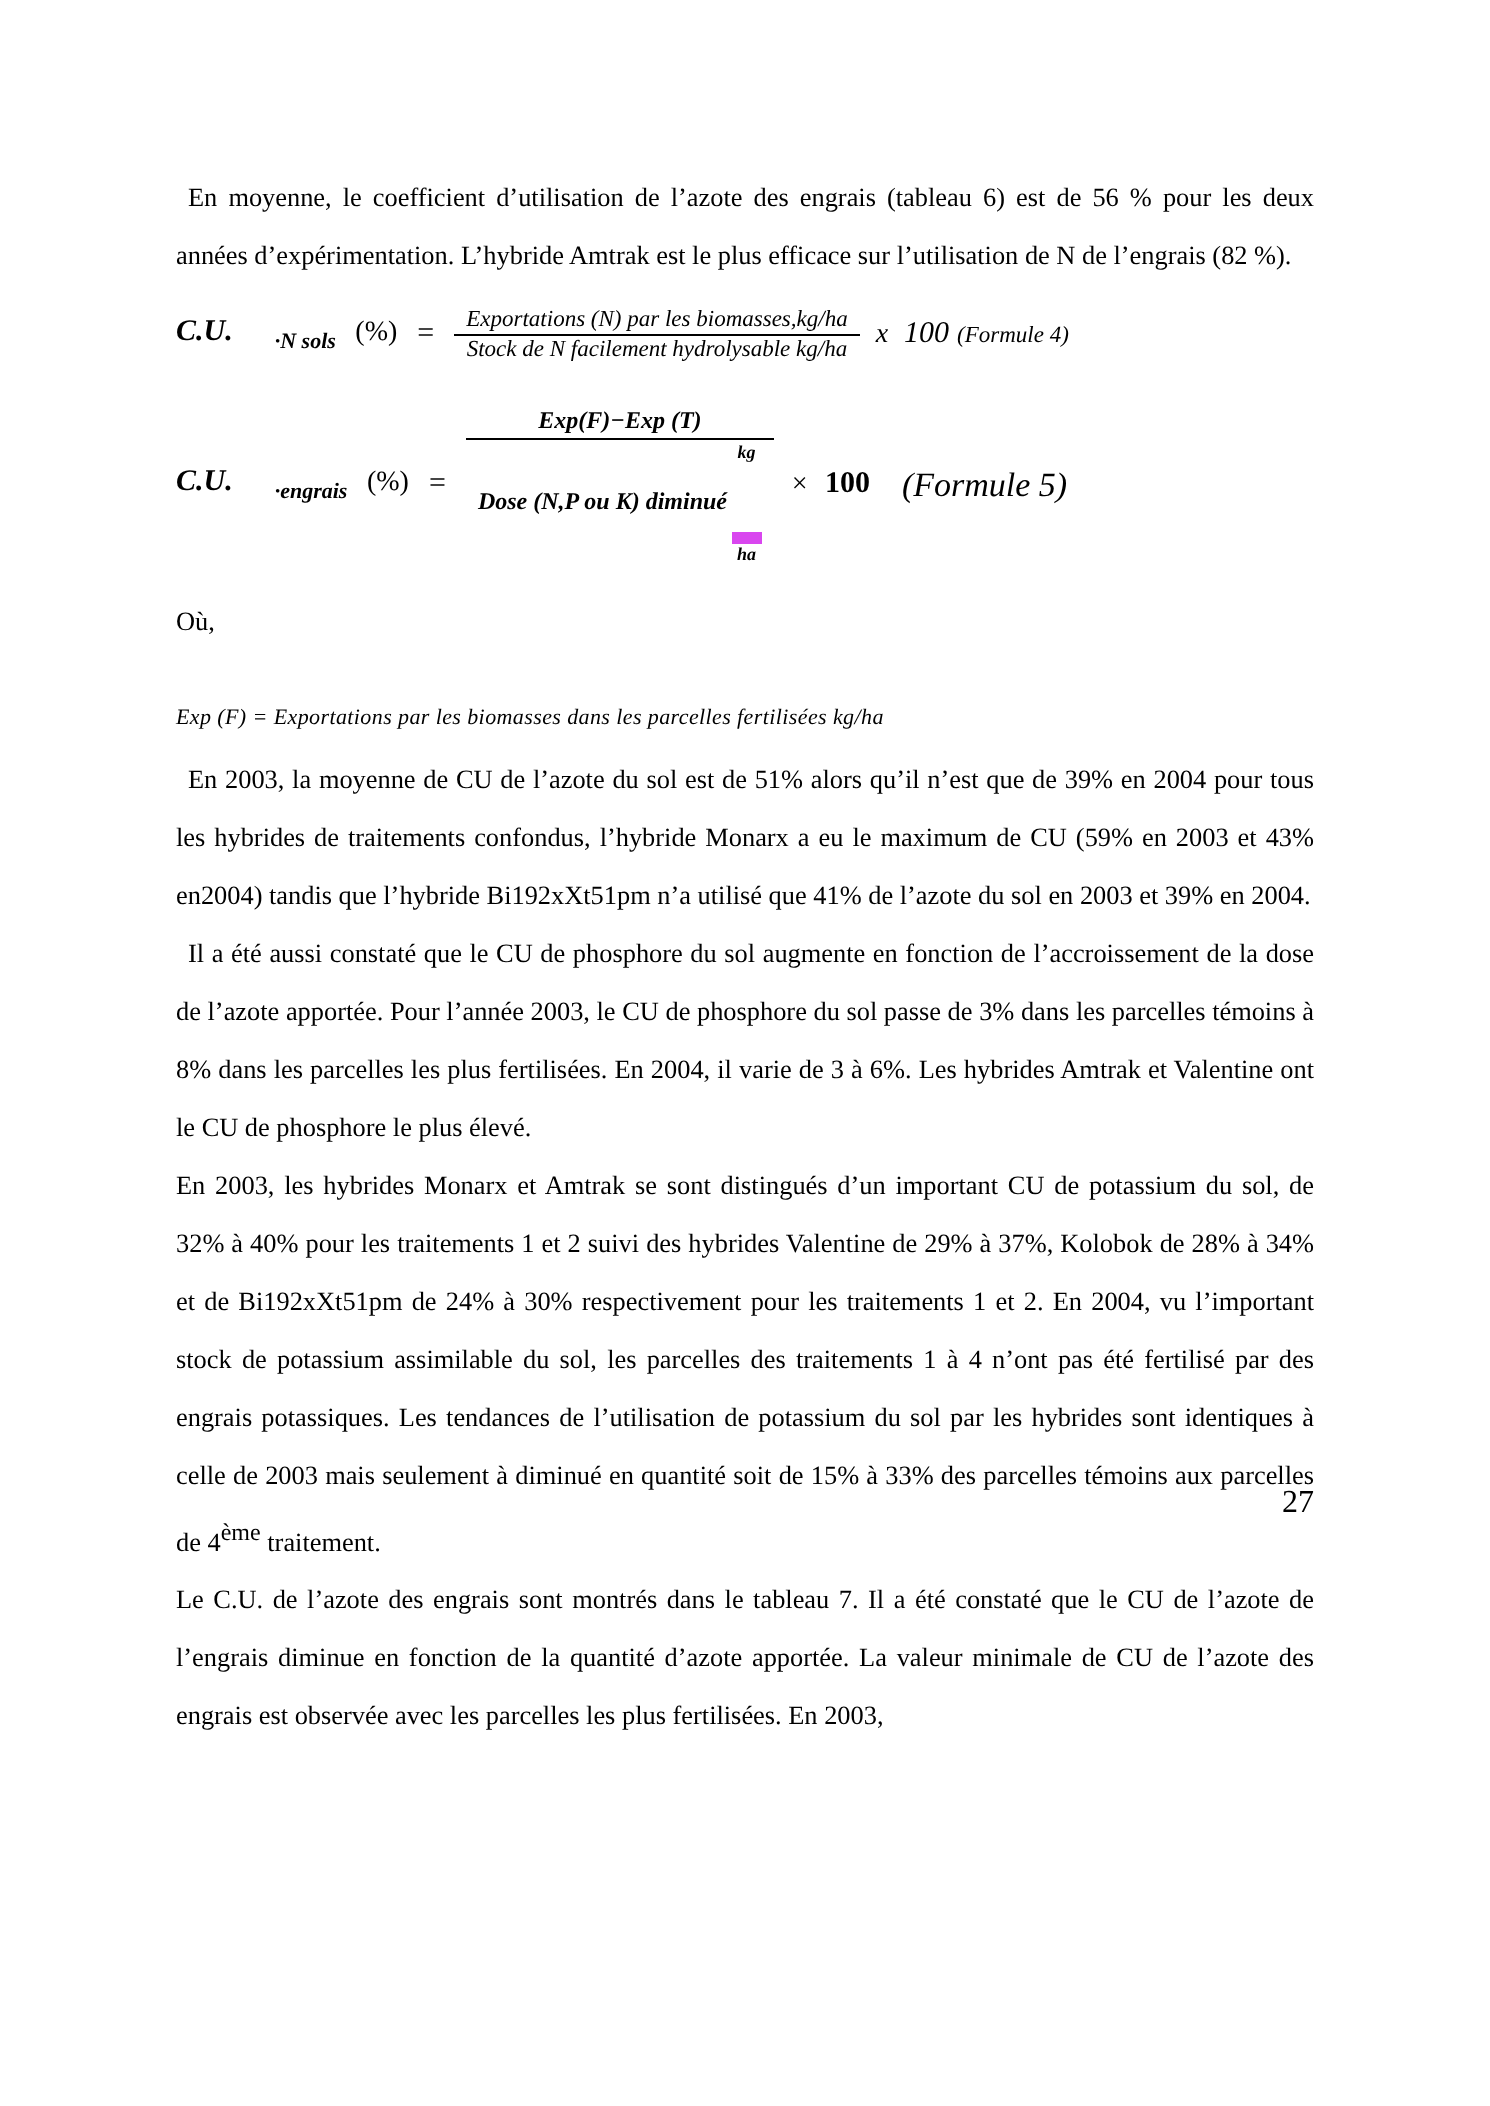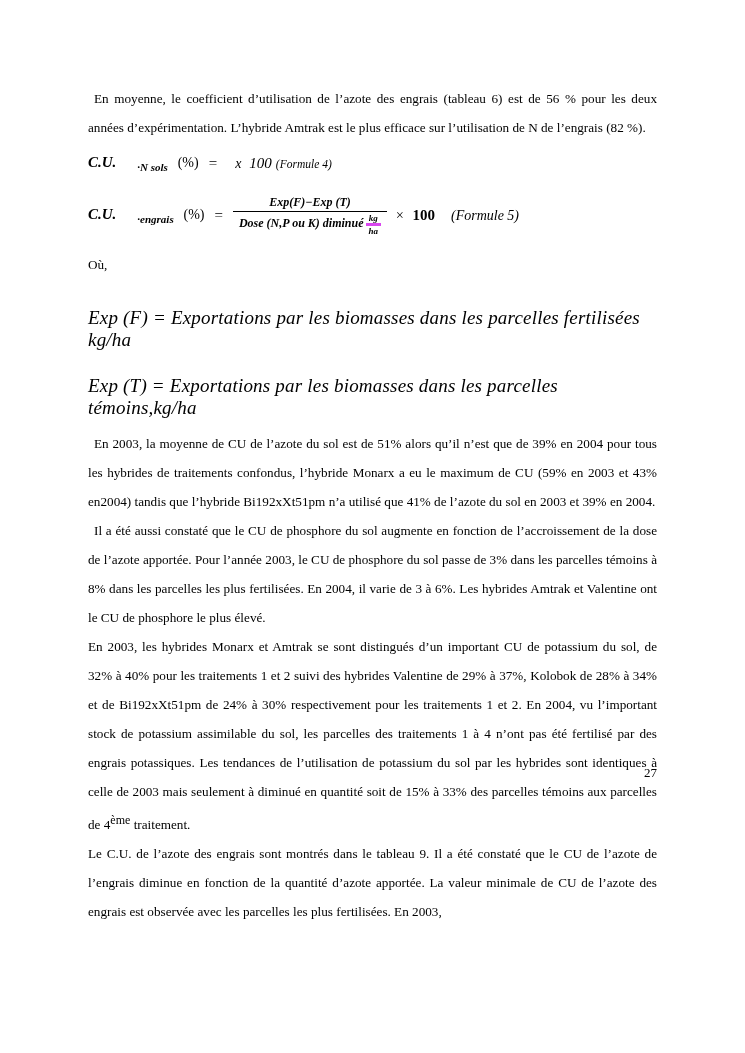--- a/index.html
+++ b/index.html
@@ -96,73 +96,77 @@
   .f-100 {
     font-style: italic;
     font-size: 15px;
   }
   .f-100.bold { font-weight: bold; font-style: normal; }
   .f-tag {
     font-style: italic;
     font-size: 11.5px;
     margin-left: 4px;
   }
-  .f-tag.spaced { margin-left: 16px; font-size: 14px; }
+  .f-tag.spaced { margin-left: 16px; font-size: 17px; }
   .mini-frac {
     display: inline-flex;
     flex-direction: column;
     text-align: center;
     vertical-align: middle;
     font-size: 9px;
     font-style: italic;
     font-weight: bold;
     margin-left: 2px;
   }
   .mini-frac .mnum { padding: 0 3px; }
-  .mini-frac .mden { border-top: 3px solid #d946ef; padding: 0 3px; }
+  .mini-frac .mden { border-top: 6px solid #d946ef; padding: 0 3px; margin-top: 35px; }
   .ou-line {
     font-size: 13.2px;
     line-height: 29px;
     margin: 14px 0 0 0;
   }
   .def-line {
     font-family: "Liberation Serif", serif;
     font-style: italic;
-    font-size: 19px;
+    font-size: 11px;
     margin: 39px 0 0 0;
     letter-spacing: 0.2px;
   }
   .def-line .dl-head { font-style: italic; }
   .sup-small {
     font-size: 12px;
     vertical-align: super;
   }
   .page-number {
     position: absolute;
     right: 88px;
-    bottom: 40px;
-    font-size: 13px;
+    bottom: 60px;
+    font-size: 16px;
     font-family: "Liberation Serif", serif;
   }
   .spacer-sm { height: 10px; }
 </style>
 </head>
 <body>
 
 <div class="page">
 
   <p class="body-par lead"> En moyenne, le coefficient d’utilisation de l’azote des engrais (tableau 6) est de 56 % pour les deux années d’expérimentation. L’hybride Amtrak est le plus efficace sur l’utilisation de N de l’engrais (82 %).</p>
 
   <div class="formula-block">
     <div class="formula-line">
       <span class="f-lhs">
         <span>C.U.</span><span class="sub">·N sols</span>
         <span class="f-unit">(%)</span>
       </span>
       <span class="f-eq">=</span>
+      <span class="frac">
+        <span class="num">Exportations (N) par les biomasses,kg/ha</span>
+        <span class="den">Stock de N facilement hydrolysable kg/ha</span>
+      </span>
       <span class="f-times">x</span>
       <span class="f-100">100</span>
       <span class="f-tag">(Formule 4)</span>
     </div>
   </div>
 
   <div class="formula-block" style="margin-top:22px;">
     <div class="formula-line">
       <span class="f-lhs">
         <span>C.U.</span><span class="sub">·engrais</span>
@@ -183,30 +187,27 @@
       <span class="f-tag spaced">(Formule 5)</span>
     </div>
   </div>
 
   <p class="ou-line">Où,</p>
 
   <div class="def-line" style="margin-top:28px;">
     <span class="dl-head">Exp (F) = </span><span>Exportations par les biomasses dans les parcelles fertilisées kg/ha</span>
   </div>
 
-  <div class="def-line" style="margin-top:24px;">
-    <span class="dl-head">Exp (T) = </span><span> Exportations  par les biomasses dans les parcelles témoins,kg/ha</span>
-  </div>
 
   <div class="spacer-sm"></div>
 
 
   <p class="body-par lead"> En 2003, la moyenne de CU de l’azote du sol est de 51% alors qu’il n’est que de 39% en 2004 pour tous les hybrides de traitements confondus, l’hybride Monarx a eu le maximum de CU (59% en 2003 et 43% en2004) tandis que l’hybride Bi192xXt51pm n’a utilisé que 41% de l’azote du sol en 2003 et 39% en 2004.</p>
 
   <p class="body-par lead"> Il a été aussi constaté que le CU de phosphore du sol augmente en fonction de l’accroissement de la dose  de l’azote apportée. Pour l’année 2003, le CU de phosphore du sol passe de 3% dans les parcelles témoins à 8% dans les parcelles les plus fertilisées. En 2004, il varie de 3 à 6%. Les hybrides Amtrak et Valentine ont le CU de phosphore le plus élevé.</p>
 
   <p class="body-par"><span>En 2003, les hybrides Monarx et Amtrak se sont distingués d’un important CU de potassium du sol,  de 32% à 40% pour les traitements 1 et 2 suivi des hybrides Valentine de 29% à 37%, Kolobok de 28% à 34% et de Bi192xXt51pm de 24% à 30% respectivement pour les traitements 1 et 2. En 2004, vu l’important stock de potassium assimilable du sol, les parcelles des traitements 1 à 4 n’ont pas été fertilisé par des engrais potassiques. Les tendances de l’utilisation de potassium du sol par les hybrides sont identiques à celle de 2003 mais seulement à diminué en quantité soit de 15% à 33% des parcelles témoins aux parcelles de 4</span><span class="sup-small">ème</span><span> traitement.</span></p>
 
-  <p class="body-par">Le C.U. de l’azote des engrais sont montrés dans le tableau 9. Il a été constaté que le CU de l’azote de l’engrais diminue en fonction de la quantité d’azote apportée. La valeur minimale de CU de l’azote des engrais est observée avec les parcelles les plus fertilisées. En 2003,</p>
+  <p class="body-par">Le C.U. de l’azote des engrais sont montrés dans le tableau 7. Il a été constaté que le CU de l’azote de l’engrais diminue en fonction de la quantité d’azote apportée. La valeur minimale de CU de l’azote des engrais est observée avec les parcelles les plus fertilisées. En 2003,</p>
 
   <div class="page-number">27</div>
 
 </div>
 
 </body></html>

